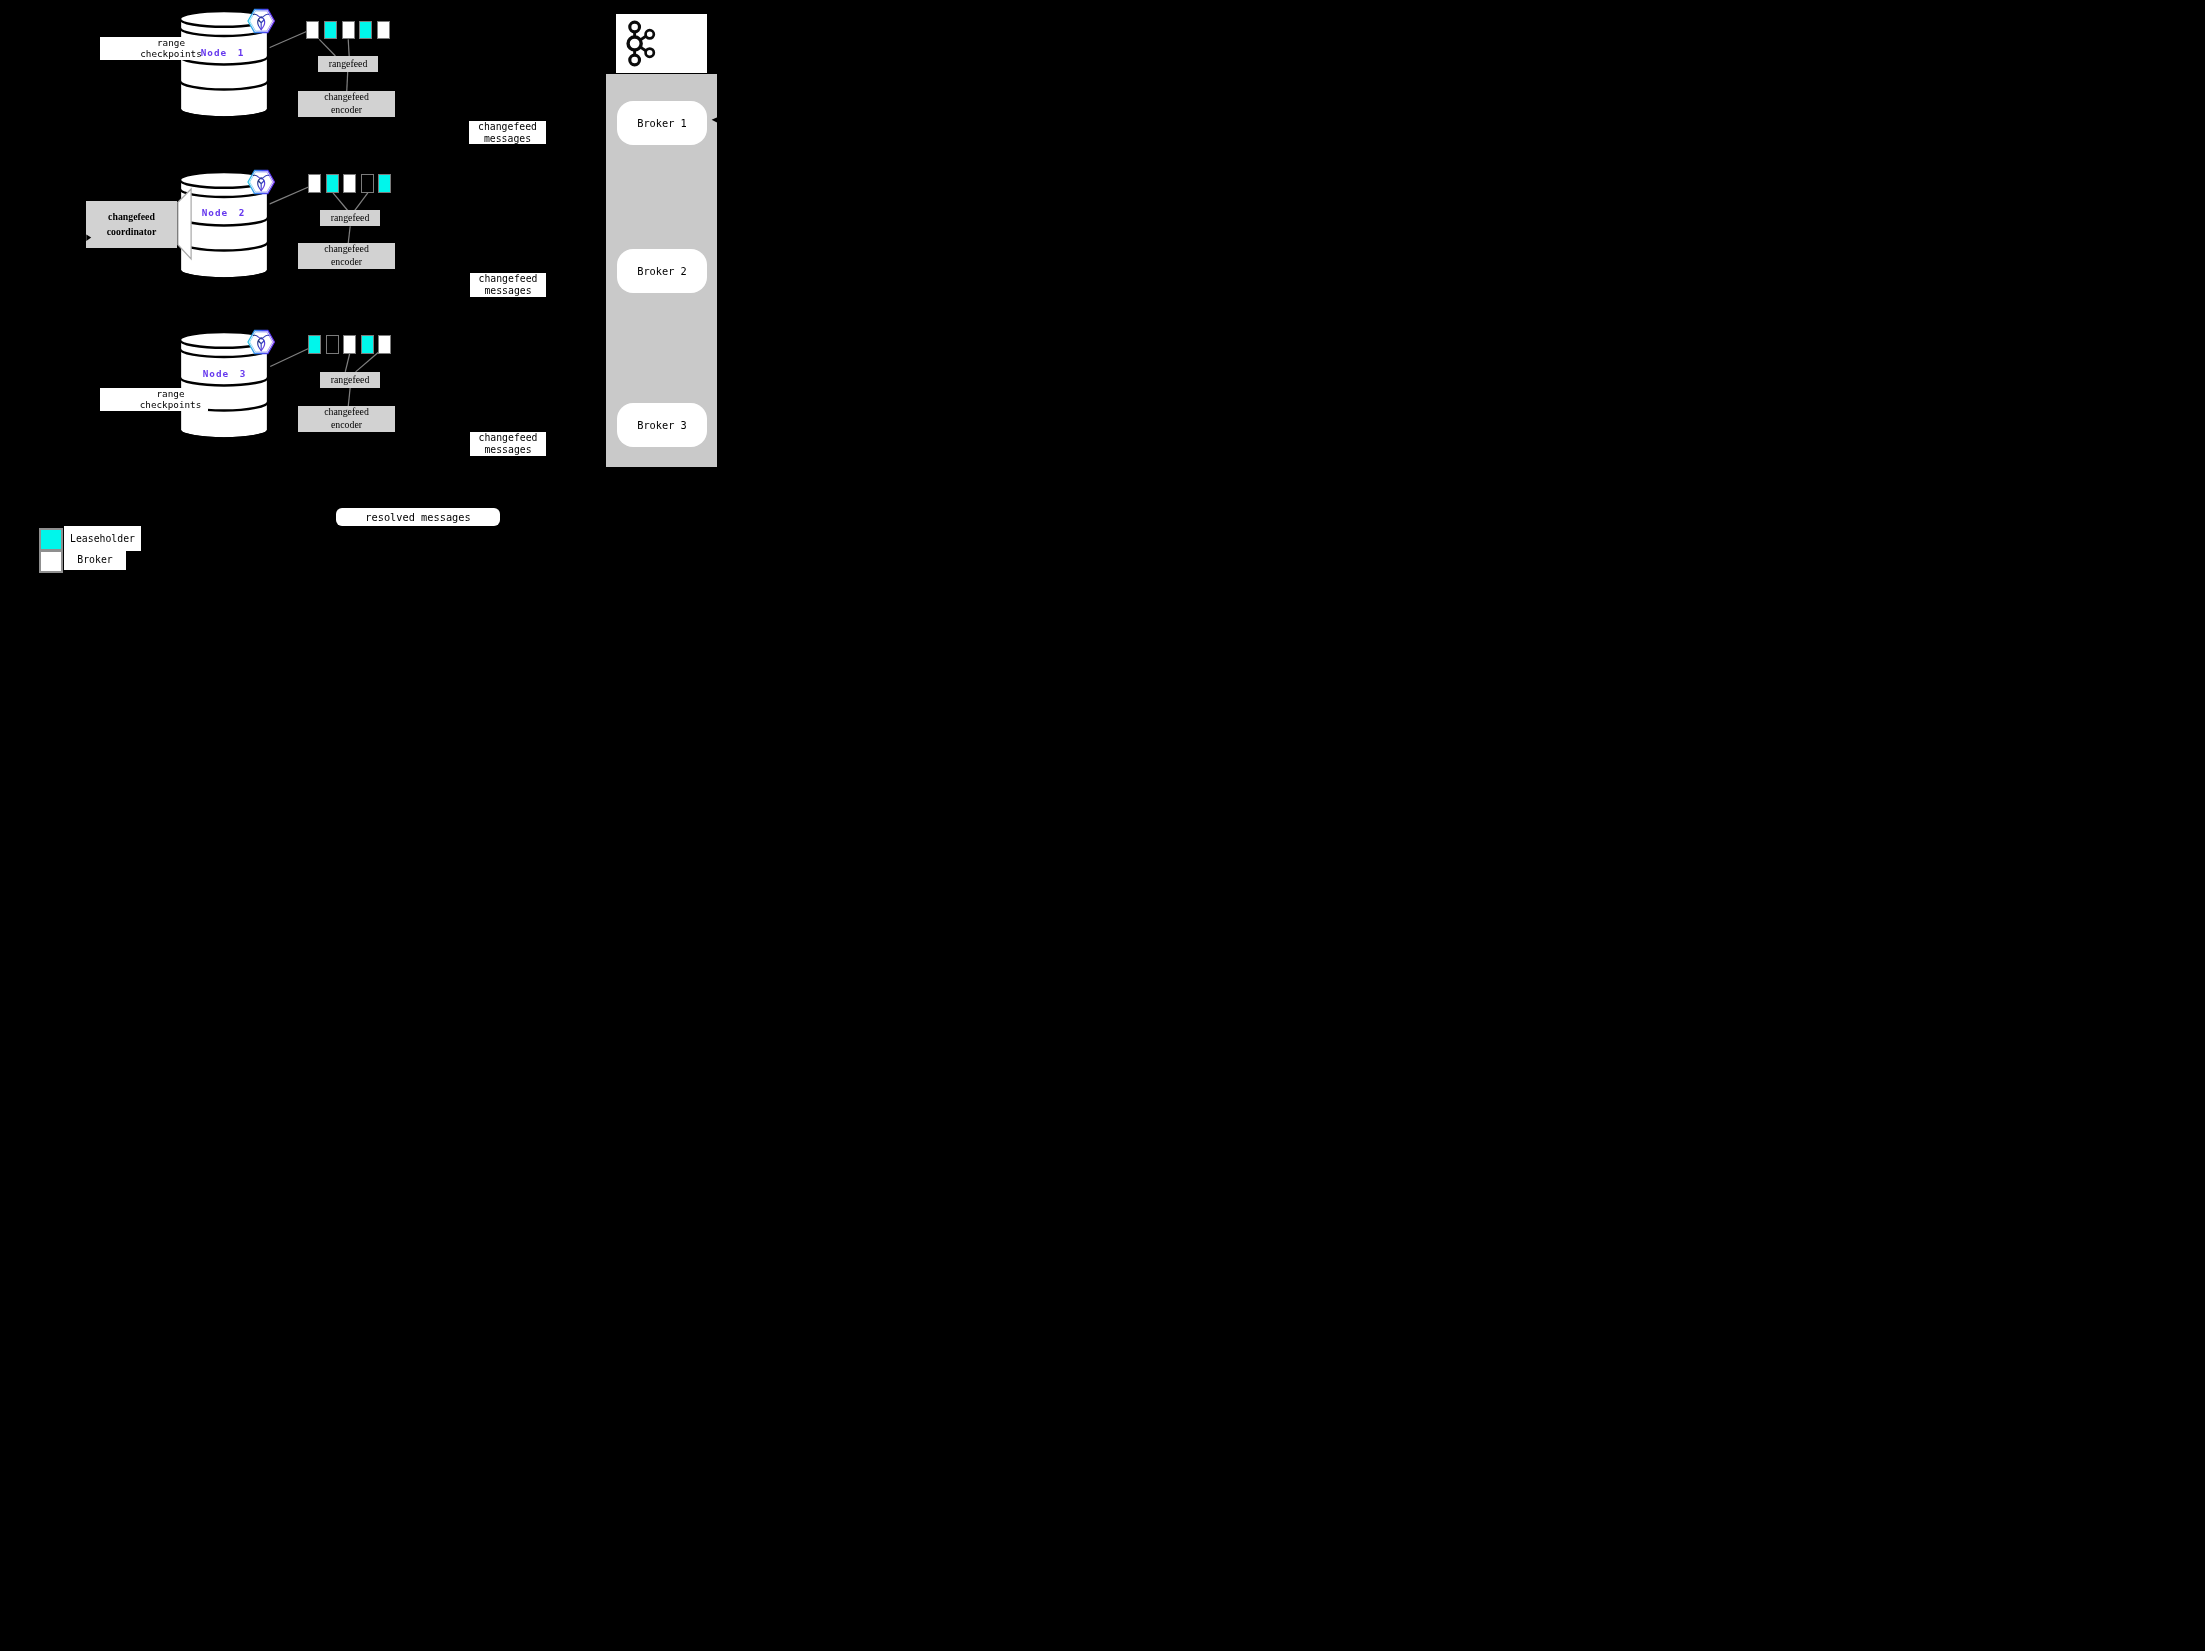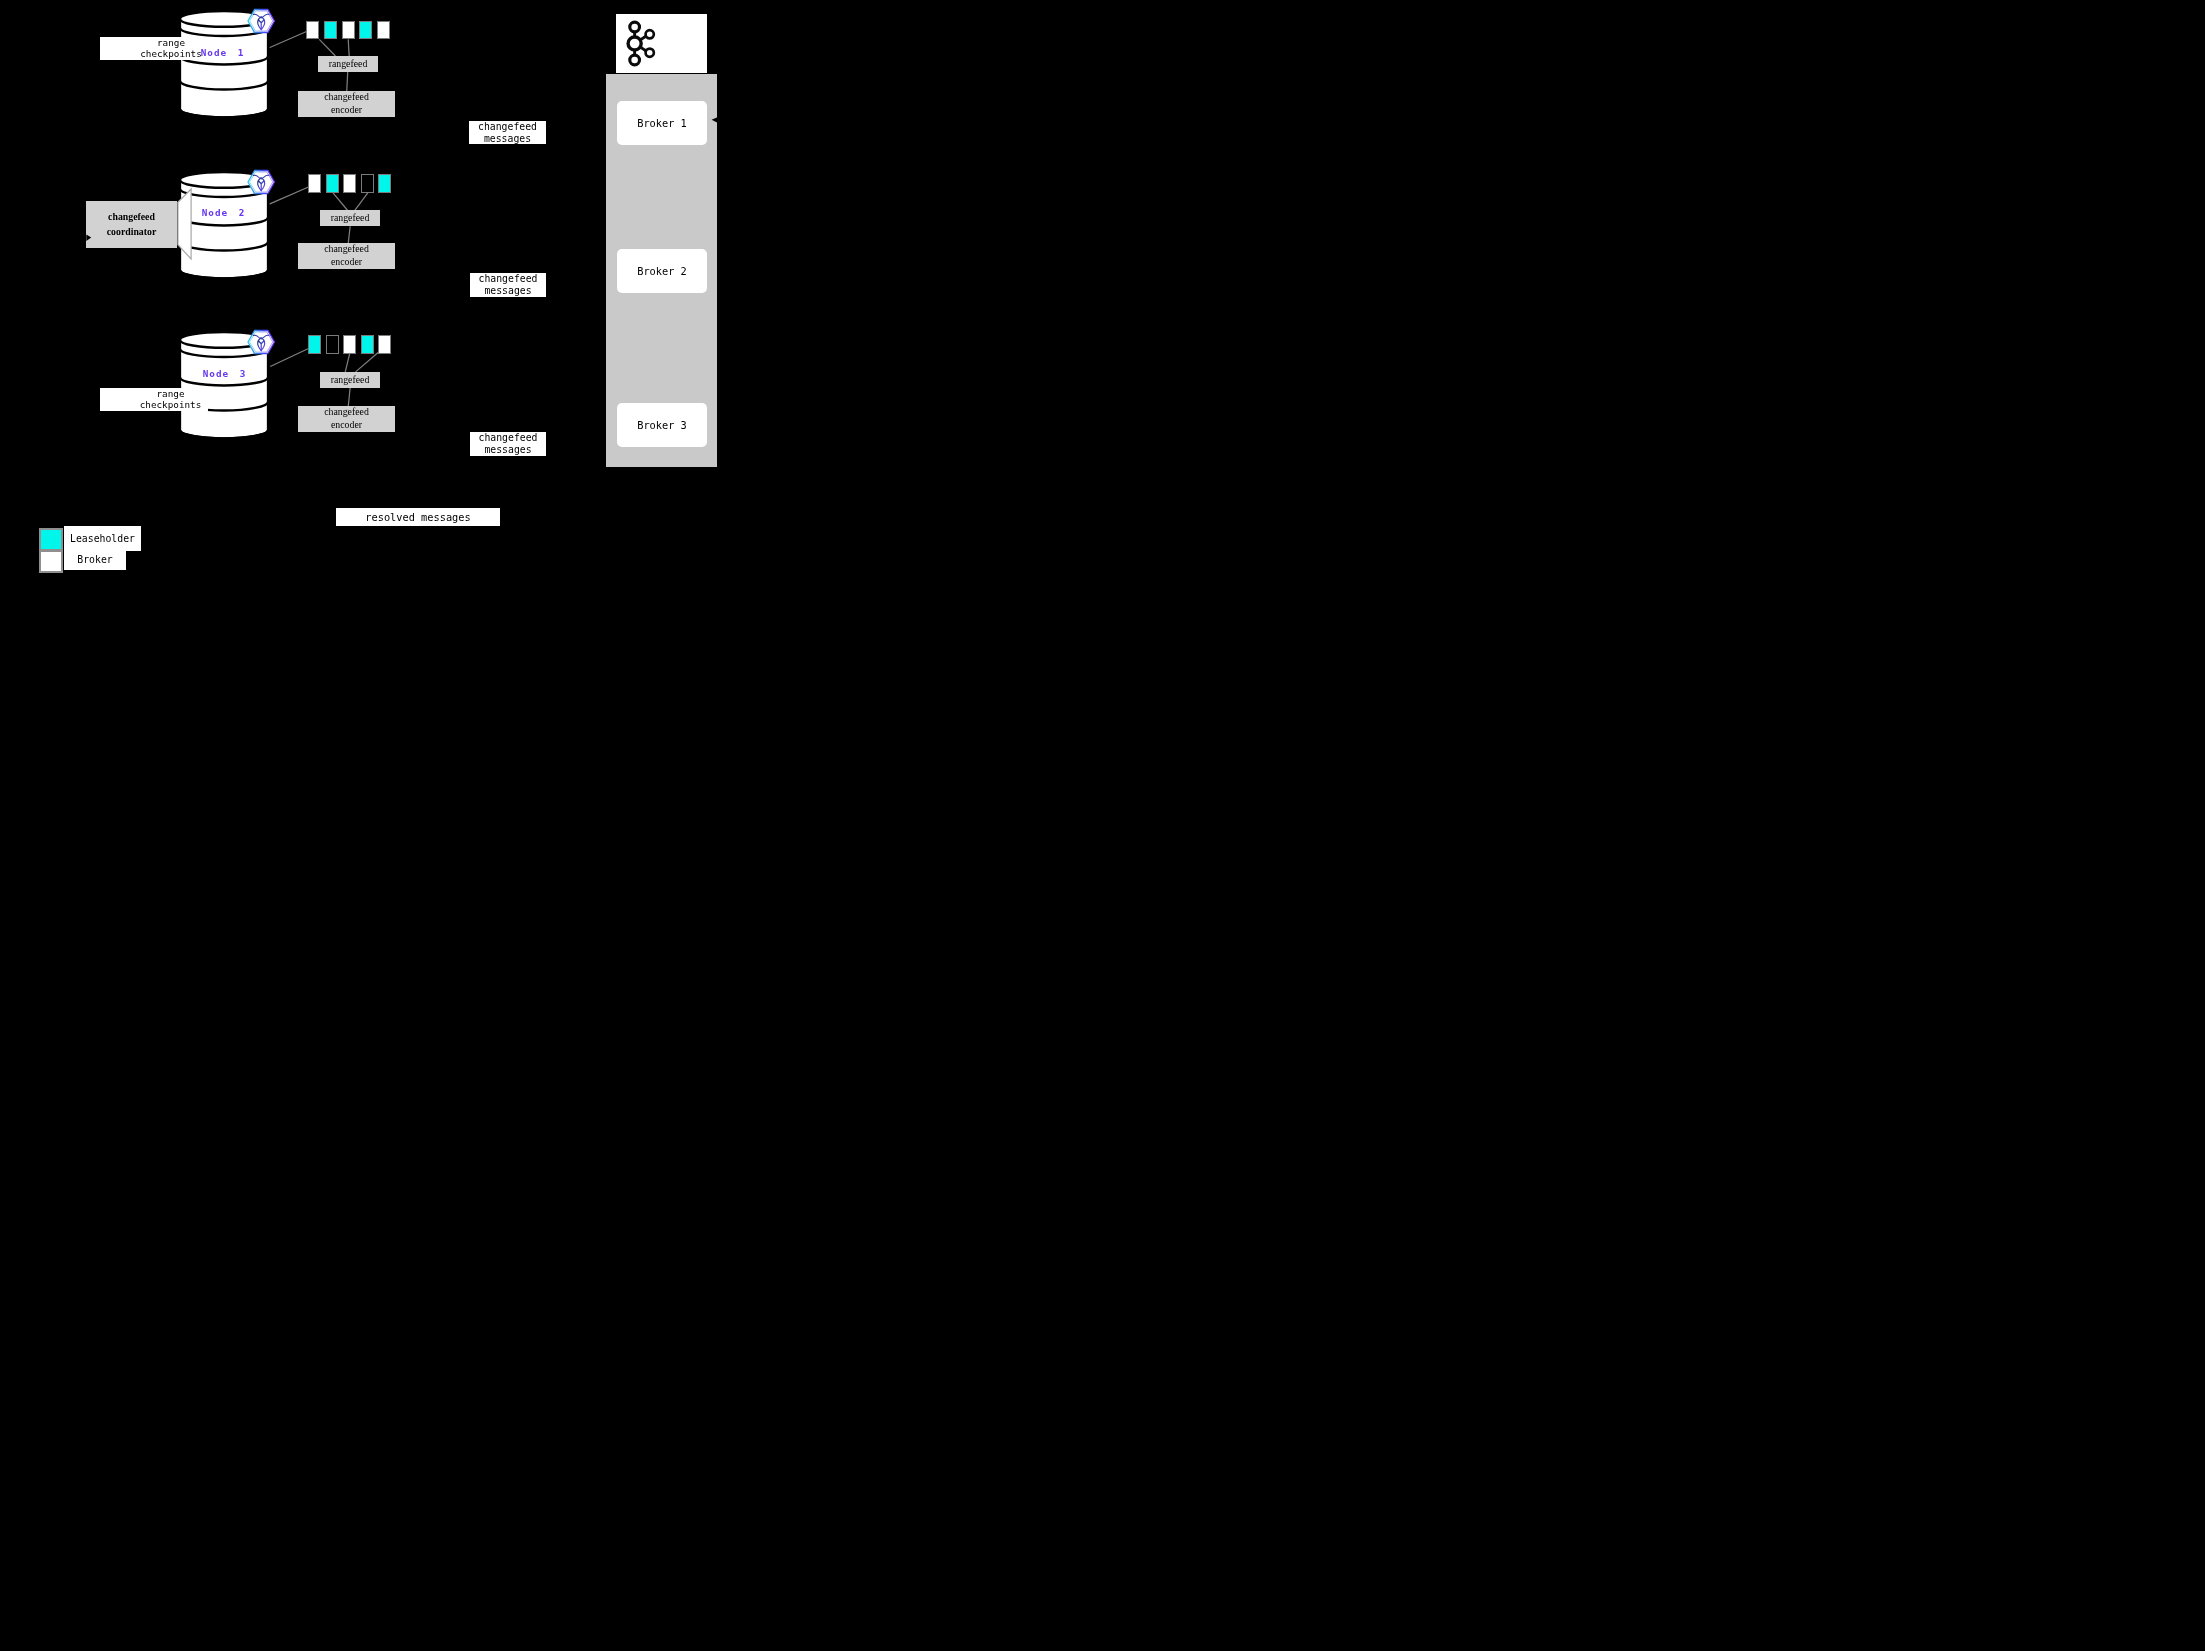--- a/index.html
+++ b/index.html
@@ -55,27 +55,27 @@
   .kafka-card{
     position:absolute;left:616px;top:13.7px;width:91px;height:59px;
     background:#fff;
   }
   .kafka-container{
     position:absolute;left:606px;top:74px;width:111px;height:393px;
     background:var(--container_gray,#c9c9c9);
   }
   .broker{
     position:absolute;left:617px;width:90px;height:44px;
-    background:#fff;border-radius:5px;
+    background:#fff;border-radius:16px;
     display:flex;align-items:center;justify-content:center;
     font-size:10.3px;color:#000;
   }
   .pill{
     position:absolute;left:336px;top:508px;width:164px;height:17.6px;
-    background:#fff;border-radius:0;
+    background:#fff;border-radius:6px;
     display:flex;align-items:center;justify-content:center;
     font-size:10.3px;color:#000;
   }
   .legend-swatch{
     position:absolute;left:39px;width:23.5px;height:22.6px;
     border:2px solid #8f8f8f;box-sizing:border-box;
   }
   .legend-swatch[data-kind="leaseholder"]{background:var(--leaseholder,#00f6eb);}
   .legend-swatch[data-kind="replica"]{background:#fff;}
   .legend-label{

